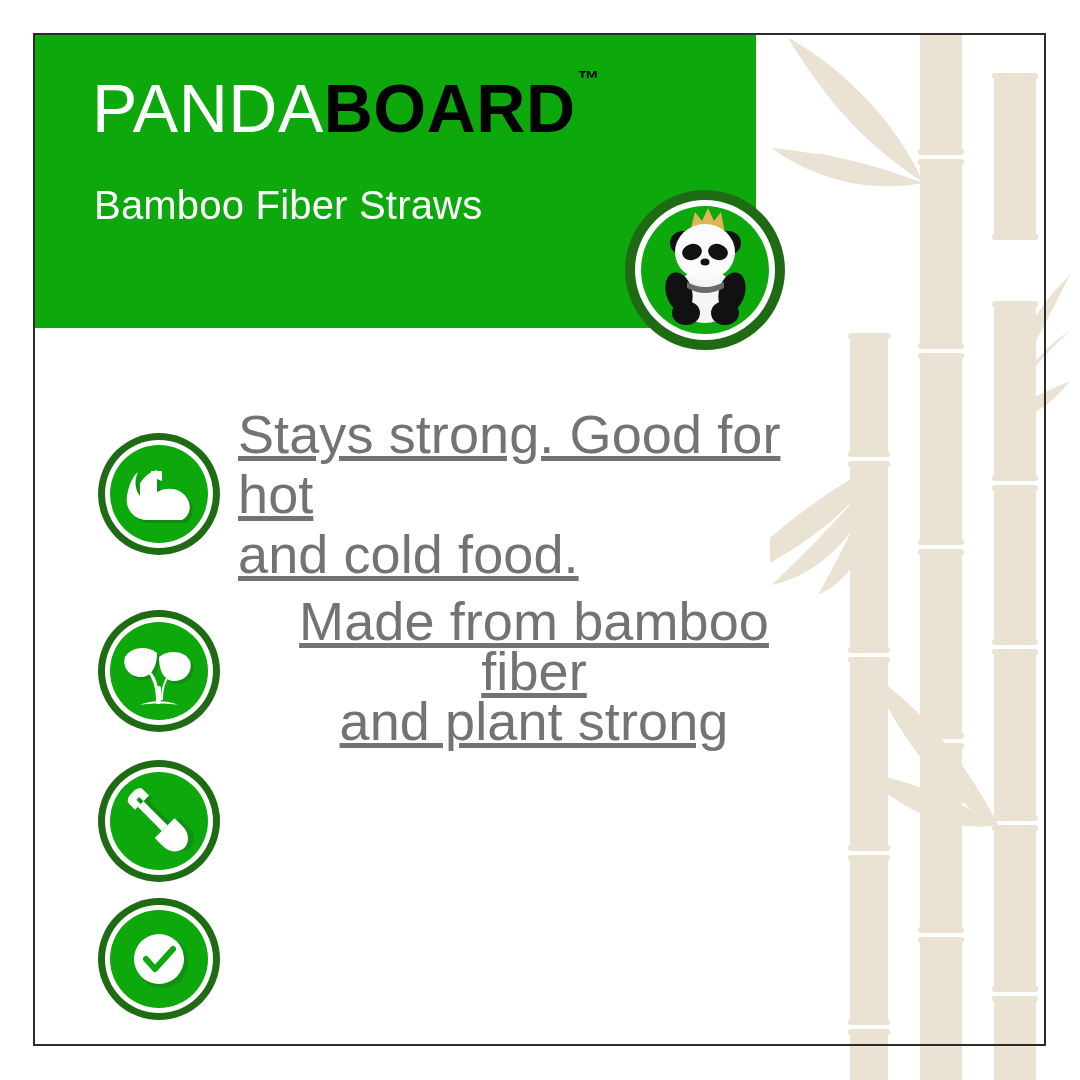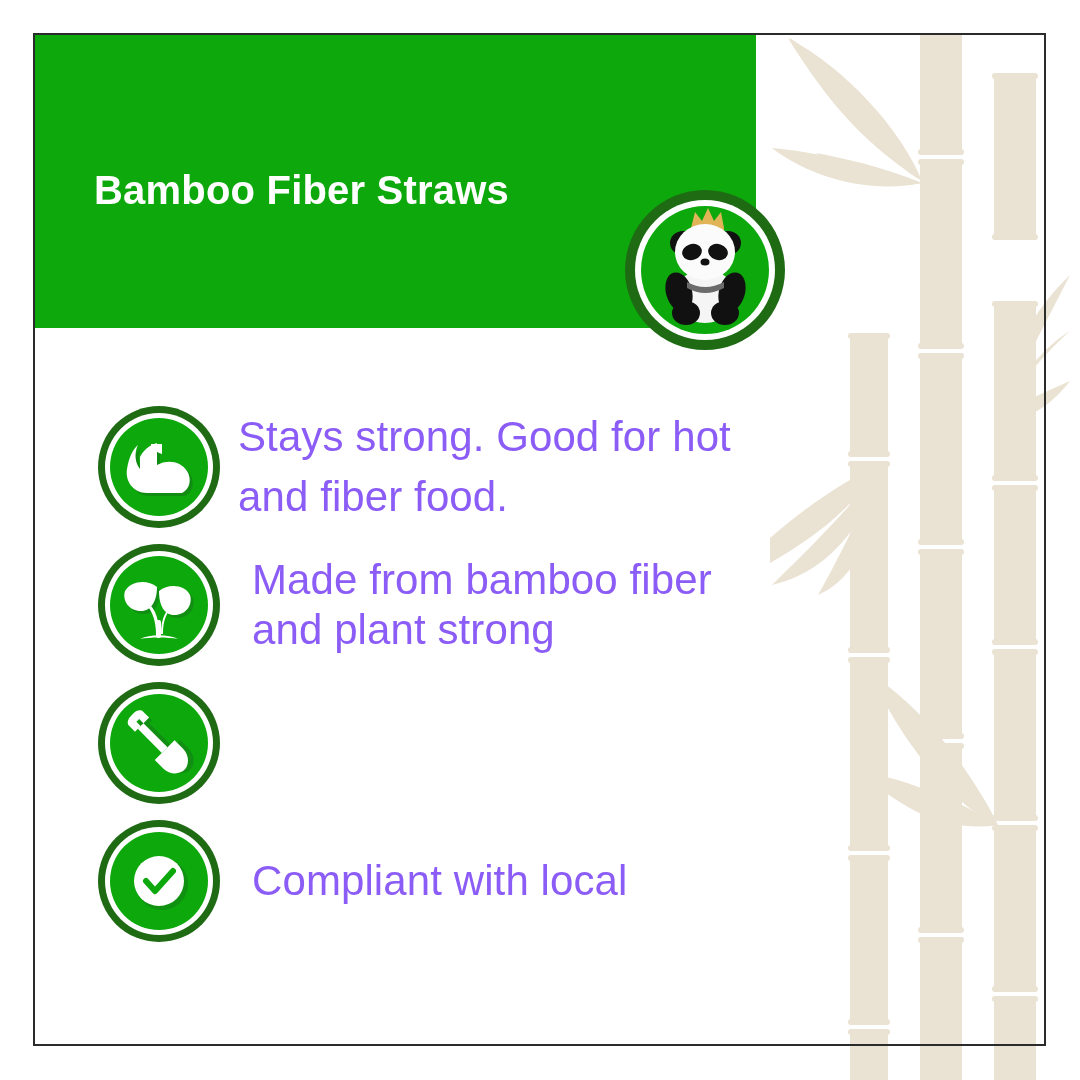--- a/index.html
+++ b/index.html
@@ -79,25 +79,25 @@
     font-size: 22px;
     font-weight: 700;
     vertical-align: super;
     position: relative;
     top: -22px;
     left: 2px;
   }
   .brand-sub {
     position: absolute;
     left: 60px;
-    top: 132px;
+    top: 147px;
     color: #ffffff;
     font-size: 40px;
     line-height: 48px;
-    font-weight: 700;
+    font-weight: 400;
     letter-spacing: 0.2px;
   }
   .brand-sub span { display: block; }
 
   
   .panda-badge {
     position: absolute;
     left: 623px;
     top: 188px;
     width: 164px;
@@ -121,30 +121,31 @@
   }
   .feature-icon {
     flex: 0 0 auto;
     width: 126px;
     height: 126px;
     position: relative;
   }
   .feature-icon svg { display: block; }
   .feature-text {
     flex: 1 1 auto;
-    color: #8b5cf6;
-    font-size: 42px;
+    color: #737373;
+    font-size: 54px;
     font-weight: 300;
     letter-spacing: 0.1px;
     padding-left: 16px;
+    text-decoration: underline;
   }
   .feature-text span { display: block; }
 
   .lh-wide  span { line-height: 60px; }
-  .lh-tight span { line-height: 50px; }
+  .lh-tight span { line-height: 50px; text-align: center; }
   .indent  { padding-left: 30px; }
 </style>
 </head>
 <body>
 
 <div id="stage">
 
   <div class="bamboo-layer">
     <svg width="300" height="1047" viewBox="0 0 300 1047" xmlns="http://www.w3.org/2000/svg">
       <g fill="#EAE2D2">
@@ -220,20 +221,23 @@
         </g>
 
         <path d="M300 242 C 278 285, 250 340, 228 378 C 238 325, 262 278, 300 242 Z"></path>
         <path d="M300 298 C 272 322, 248 355, 228 380 C 250 345, 272 315, 300 298 Z"></path>
         <path d="M300 348 C 272 360, 248 372, 228 382 C 252 392, 278 376, 300 348 Z"></path>
       </g>
     </svg>
   </div>
 
   <div class="header-block">
+    <div class="brand-title">
+      <span class="brand-panda">PANDA</span><span class="brand-board">BOARD</span><span class="brand-tm">™</span>
+    </div>
     <div class="brand-sub">
       <span>Bamboo Fiber Straws</span>
     </div>
   </div>
 
   <div class="panda-badge">
     <svg width="164" height="164" viewBox="0 0 164 164" xmlns="http://www.w3.org/2000/svg">
       <circle cx="82" cy="82" r="80" fill="#1E6B14"></circle>
       <circle cx="82" cy="82" r="70" fill="#ffffff"></circle>
       <circle cx="82" cy="82" r="64" fill="#0CA80C"></circle>
@@ -275,21 +279,21 @@
             <path d="M45 44 C 41 52, 42 62, 47 68 L 47 56 C 50 50, 56 44, 64 42 L 64 64 C 74 58, 88 60, 94 70 C 99 78, 97 88, 89 92 L 54 92 C 40 92, 32 80, 34 68 C 36 56, 40 48, 45 44 Z"></path>
           </g>
           <g fill="#ffffff">
             <path d="M42 41 C 38 49, 39 59, 44 65 L 44 53 C 47 47, 53 41, 61 39 L 61 61 C 71 55, 85 57, 91 67 C 96 75, 94 85, 86 89 L 51 89 C 37 89, 29 77, 31 65 C 33 53, 37 45, 42 41 Z"></path>
             <path d="M55 40 L 66 40 L 66 50 C 62 49, 58 46, 55 43 Z"></path>
           </g>
         </svg>
       </div>
       <div class="feature-text lh-wide">
         <span>Stays strong. Good for hot</span>
-        <span>and fiber food.</span>
+        <span>and cold food.</span>
       </div>
     </div>
 
     <div class="feature-row">
       <div class="feature-icon">
         <svg width="126" height="126" viewBox="0 0 126 126" xmlns="http://www.w3.org/2000/svg">
           <circle cx="63" cy="63" r="61" fill="#1E6B14"></circle>
           <circle cx="63" cy="63" r="54" fill="#ffffff"></circle>
           <circle cx="63" cy="63" r="49" fill="#0CA80C"></circle>
           <g fill="#16751a" opacity="0.5">
@@ -339,21 +343,20 @@
         <svg width="126" height="126" viewBox="0 0 126 126" xmlns="http://www.w3.org/2000/svg">
           <circle cx="63" cy="63" r="61" fill="#1E6B14"></circle>
           <circle cx="63" cy="63" r="54" fill="#ffffff"></circle>
           <circle cx="63" cy="63" r="49" fill="#0CA80C"></circle>
           <circle cx="66" cy="66" r="26" fill="#16751a" opacity="0.45"></circle>
           <circle cx="63" cy="63" r="25" fill="#ffffff"></circle>
           <path d="M50 63 L 59 73 L 77 53" fill="none" stroke="#0CA80C" stroke-width="6" stroke-linecap="round" stroke-linejoin="round"></path>
         </svg>
       </div>
       <div class="feature-text lh-tight indent">
-        <span>Compliant with local</span>
       </div>
     </div>
 
   </div>
 
   <div class="card-frame"></div>
 
 </div>
 
 </body></html>

